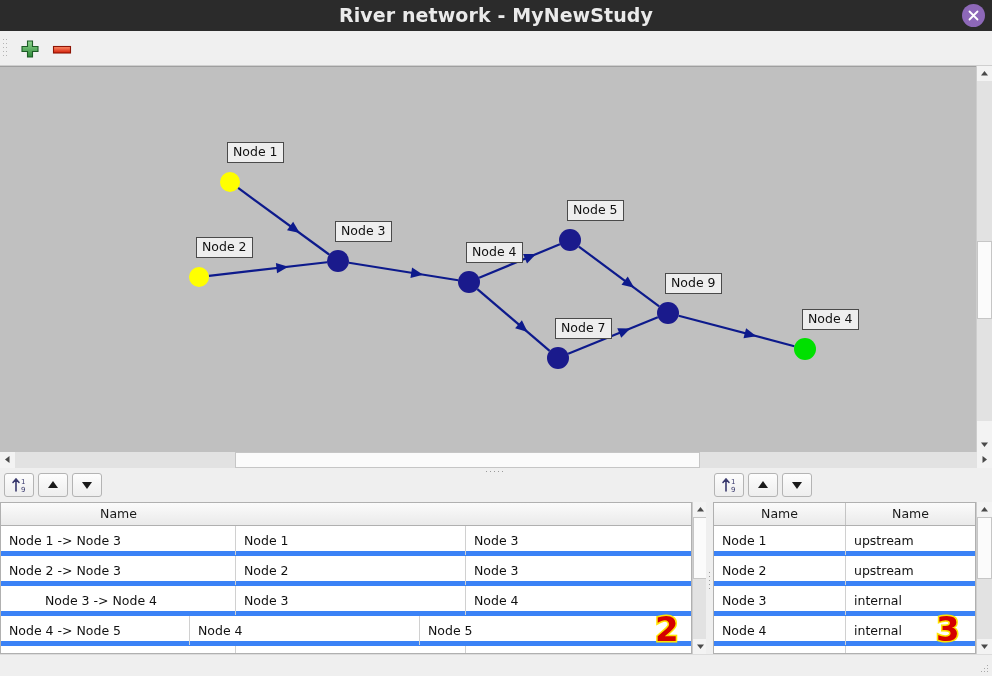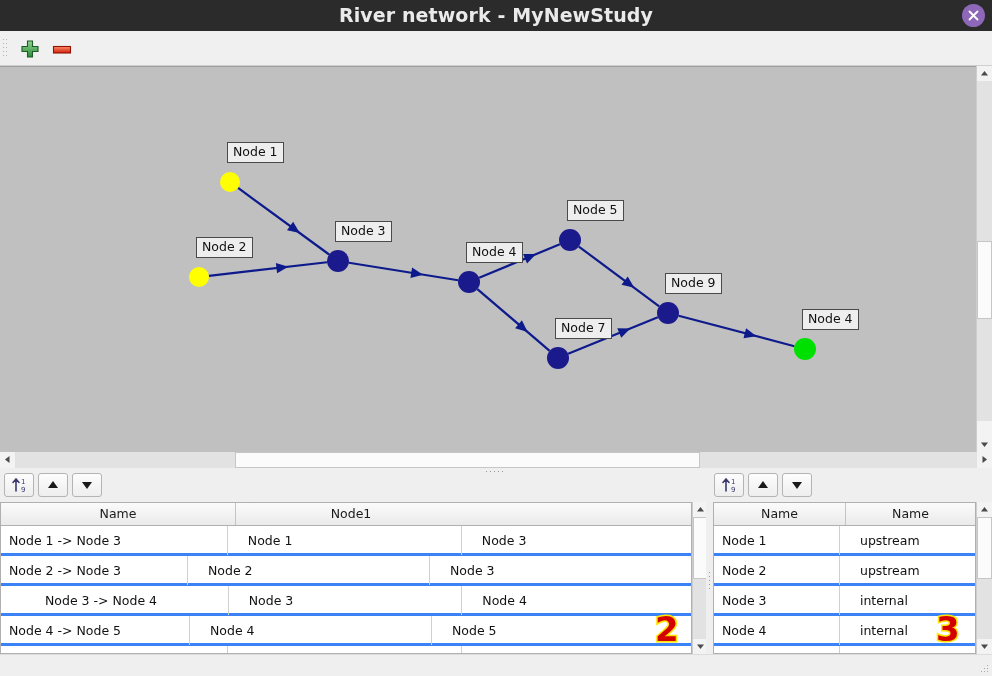--- a/index.html
+++ b/index.html
@@ -205,23 +205,22 @@
   }
   .grid-header .hcell:last-child { border-right: none; }
   .grid-body {
     position: absolute;
     left: 0; top: 23px;
     right: 0; bottom: 0;
   }
   .grow {
     display: flex;
     height: 30px;
-    border-bottom: 3px solid #3b82f6;
-    box-sizing: border-box;
-    gap: 12px;
+    border-bottom: 5px solid #3b82f6;
+    box-sizing: border-box;
   }
   .grow .cell {
     height: 29px;
     line-height: 29px;
     font-size: 12.5px;
     color: #111111;
     padding-left: 8px;
     border-right: 1px solid #d0d0d0;
     box-sizing: border-box;
     overflow: hidden;
@@ -418,30 +417,29 @@
     <div class="tt-btn" style="left:68px;">
       <svg width="22" height="22" viewBox="0 0 22 22">
         <path d="M11 15 L16 8 L6 8 Z" fill="#1a1a1a"></path>
       </svg>
     </div>
   </div>
 
   <div class="grid" id="edges-grid" style="left:0; top:502px; width:692px; height:152px;">
     <div class="grid-header" id="edges-head" style="width:690px;">
         <div class="hcell" style="width: 235px;">Name</div>
-        <div class="hcell" style="width: 230px;">Node1</div>
       </div>
     <div class="grid-body" id="edges-body">
         <div class="grow">
           <div class="cell" style="width: 235px;">Node 1 -&gt; Node 3</div>
           <div class="cell" style="width: 230px;">Node 1</div>
           <div class="cell" style="width: 225px;">Node 3</div>
         </div>
         <div class="grow">
-          <div class="cell" style="width: 187px;">Node 2 -&gt; Node 3</div>
+          <div class="cell" style="width: 235px;">Node 2 -&gt; Node 3</div>
           <div class="cell" style="width: 230px;">Node 2</div>
           <div class="cell" style="width: 225px;">Node 3</div>
         </div>
         <div class="grow">
           <div class="cell" style="width: 235px; padding-left: 44px;">Node 3 -&gt; Node 4</div>
           <div class="cell" style="width: 230px;">Node 3</div>
           <div class="cell" style="width: 225px;">Node 4</div>
         </div>
         <div class="grow">
           <div class="cell" style="width: 189px;">Node 4 -&gt; Node 5</div>

